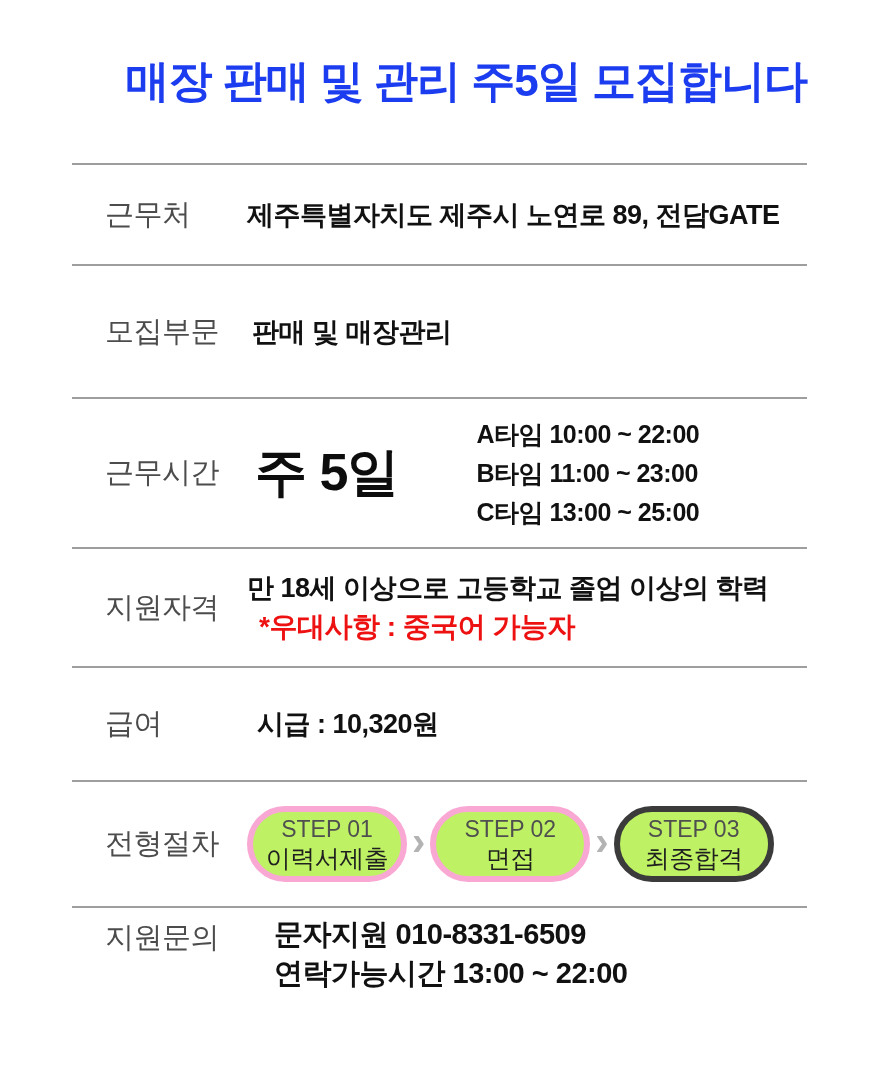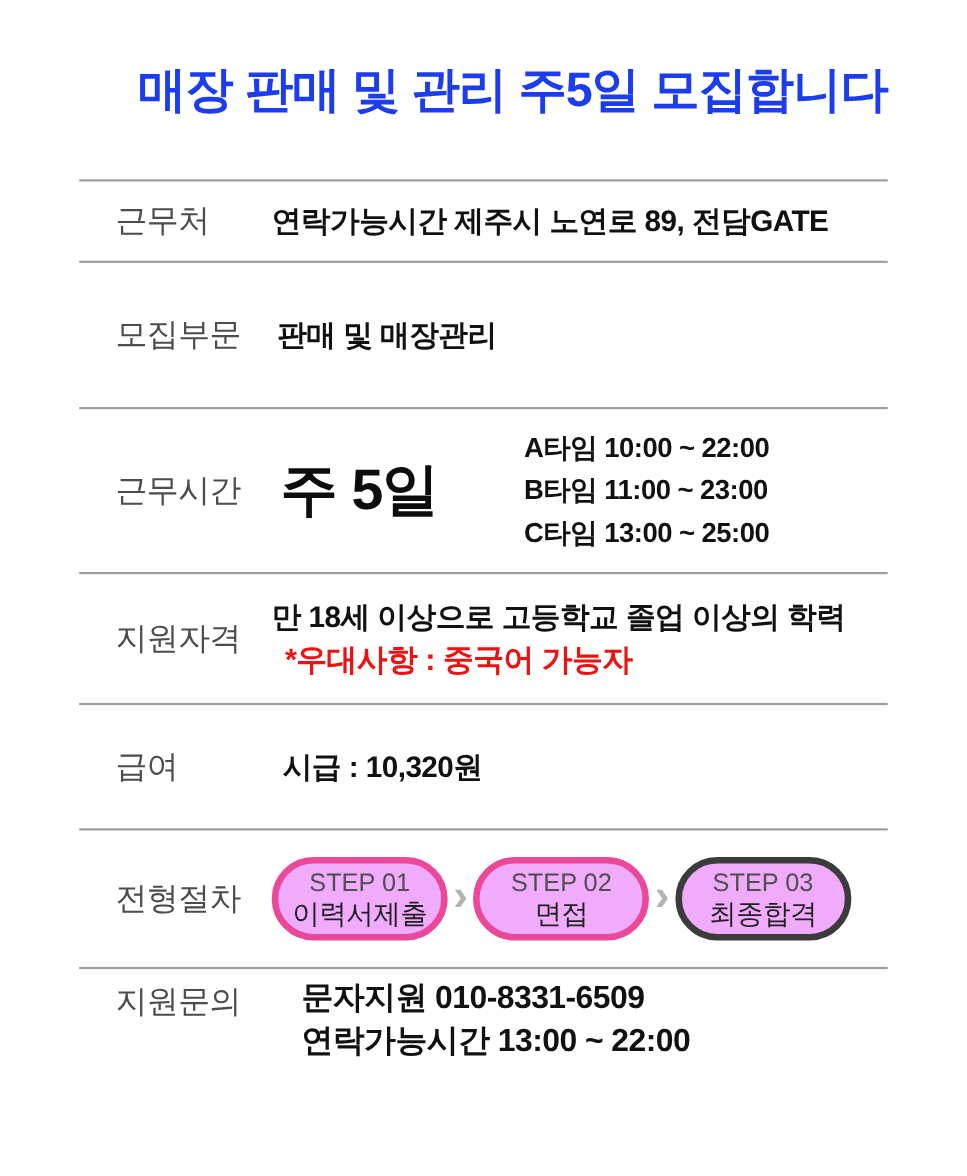--- a/index.html
+++ b/index.html
@@ -20,21 +20,21 @@
     font-size: 44px; font-weight: 800; letter-spacing: -1px;
     color: #1c3cf0; text-align: center; white-space: nowrap;
   }
 
   
   .row {
     border-top: 2px solid #9e9e9e;
     display: flex; align-items: center;
     box-sizing: border-box;
   }
-  .row-workplace     { height: 74px; }
+  .row-workplace     { height: 101px; }
   .row-position      { height: 133px; }
   .row-hours         { height: 150px; }
   .row-qualification { height: 119px; }
   .row-pay           { height: 114px; }
   .row-process       { height: 126px; }
   .row-contact       { height: 167px; align-items: flex-start; padding-top: 7px; }
 
   .row-label {
     flex: 0 0 142px;
     padding-left: 33px;
@@ -73,24 +73,24 @@
   }
 
   
   .row-pay .row-value { padding-left: 10px; }
 
   
   .process-steps { display: flex; align-items: center; }
   .step-badge {
     box-sizing: border-box;
     width: 160px; height: 76px;
-    border: 6px solid #ec4899; border-radius: 40px;
+    border: 6px solid #f9a8d4; border-radius: 40px;
     display: flex; flex-direction: column;
     align-items: center; justify-content: center;
-    background: #f0abfc;
+    background: #bef264;
   }
   .step-badge.final { border-color: #3b3b3b; }
   .step-no   { font-size: 23px; font-weight: 500; color: #4f4f4f; line-height: 27px; }
   .step-name { font-size: 25px; font-weight: 400; color: #1f1f1f; line-height: 30px; letter-spacing: -0.5px; white-space: nowrap; }
   .step-arrow {
     font-size: 40px; font-weight: 700; color: #b3b3b3;
     margin: 0 5px; line-height: 1; padding-bottom: 6px;
   }
 
   
@@ -104,21 +104,21 @@
 <body>
 
 <div class="page">
 
   <div class="title-wrap">
     <div class="title">매장 판매 및 관리 주5일 모집합니다</div>
   </div>
 
   <div class="row row-workplace">
     <div class="row-label">근무처</div>
-    <div class="row-value">연락가능시간 제주시 노연로 89, 전담GATE</div>
+    <div class="row-value">제주특별자치도 제주시 노연로 89, 전담GATE</div>
   </div>
 
   <div class="row row-position">
     <div class="row-label">모집부문</div>
     <div class="row-value">판매 및 매장관리</div>
   </div>
 
   <div class="row row-hours">
     <div class="row-label">근무시간</div>
     <div class="hours-value">

